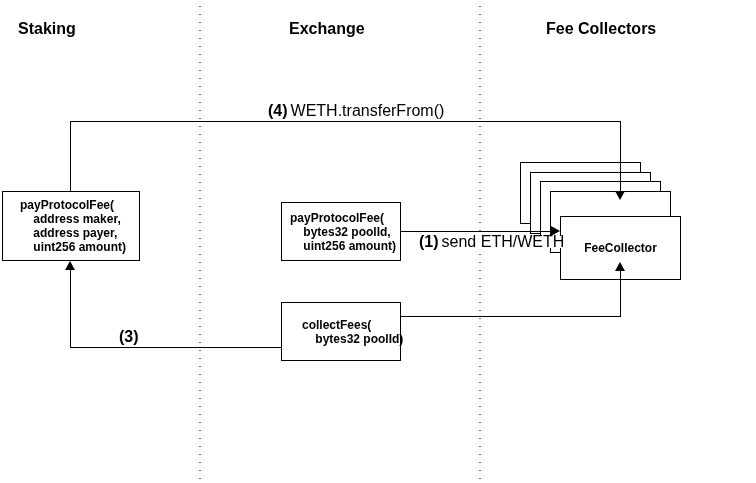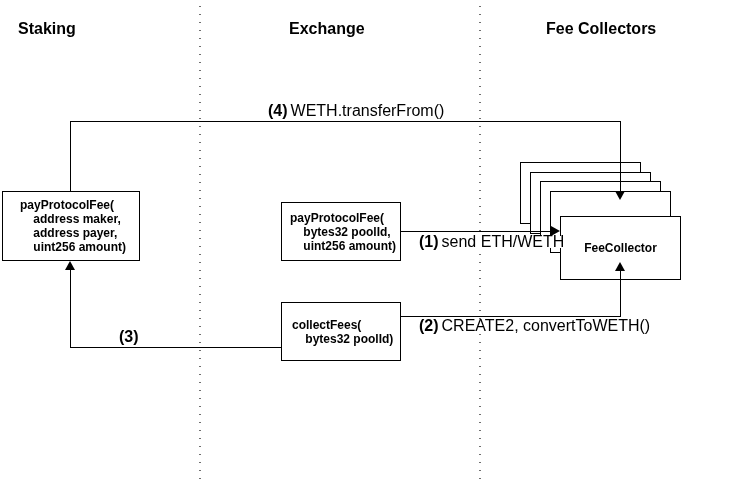--- a/index.html
+++ b/index.html
@@ -88,23 +88,20 @@
 
   <div class="line hline" style="left:401px; top:231px; width:151px;"></div>
   <div class="arrow right" style="left:551px; top:226px;"></div>
   <div class="edge-label" style="left:419px; top:236px;">
     <span class="num">(1)</span><span class="txt">send ETH/WETH</span>
   </div>
 
   <div class="line hline" style="left:401px; top:316px; width:220px;"></div>
   <div class="line vline" style="left:620px; top:268px; height:48px;"></div>
   <div class="arrow up" style="left:615px; top:262px;"></div>
-  <div class="edge-label" style="left:419px; top:320px;">
-    <span class="num">(2)</span><span class="txt">CREATE2, convertToWETH()</span>
-  </div>
 
   <div class="line hline" style="left:70px; top:347px; width:211px;"></div>
   <div class="line vline" style="left:70px; top:269px; height:78px;"></div>
   <div class="arrow up" style="left:65px; top:261px;"></div>
   <div class="edge-label" style="left:119px; top:331px;">
     <span class="num">(3)</span>
   </div>
 
   <div class="node" style="left:2px; top:191px; width:138px; height:70px; padding-left:17px;">
     <div class="pretext">payProtocolFee(
@@ -112,21 +109,21 @@
     address payer,
     uint256 amount)</div>
   </div>
 
   <div class="node" style="left:281px; top:202px; width:120px; height:59px; padding-left:8px;">
     <div class="pretext">payProtocolFee(
     bytes32 poolId,
     uint256 amount)</div>
   </div>
 
-  <div class="node" style="left:281px; top:302px; width:120px; height:59px; padding-left:10px;">
+  <div class="node" style="left:281px; top:302px; width:120px; height:59px; padding-left:20px;">
     <div class="pretext">collectFees(
     bytes32 poolId)</div>
   </div>
 
   <div class="node" style="left:560px; top:196px; width:121px; height:64px; z-index:5;margin-top:20px;">
     <div class="fc-label">FeeCollector</div>
   </div>
 
 </div>
 

